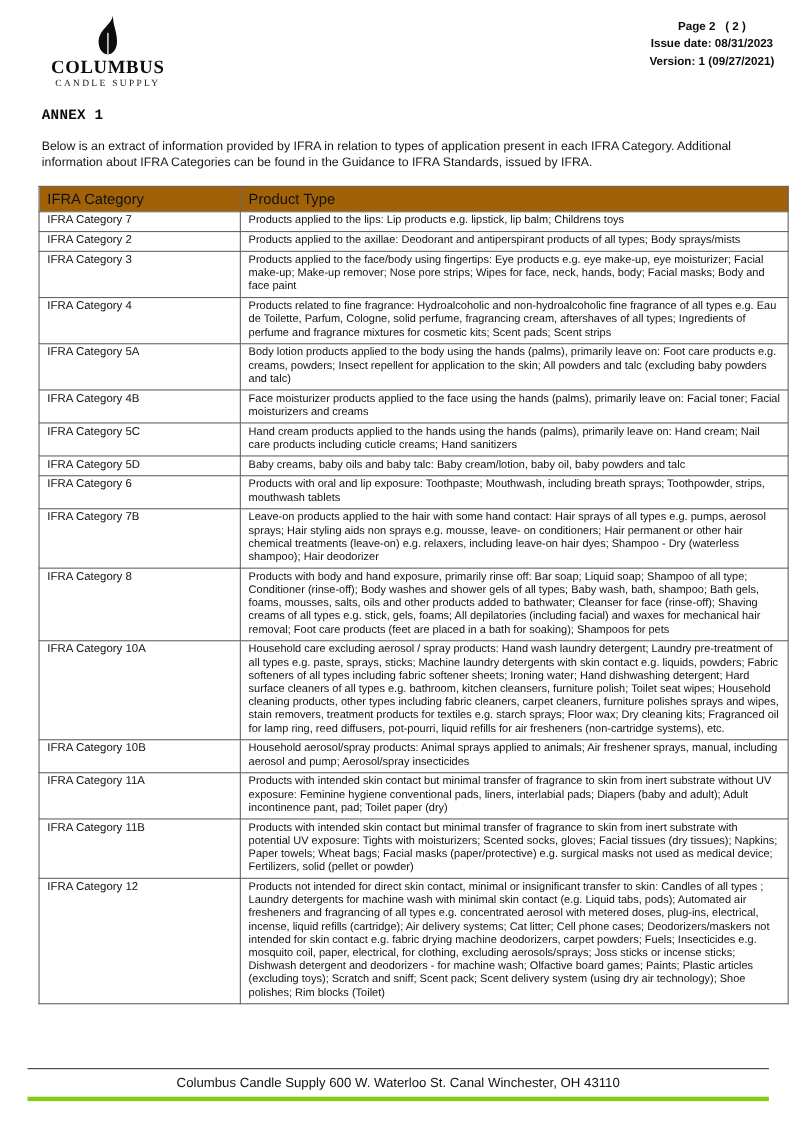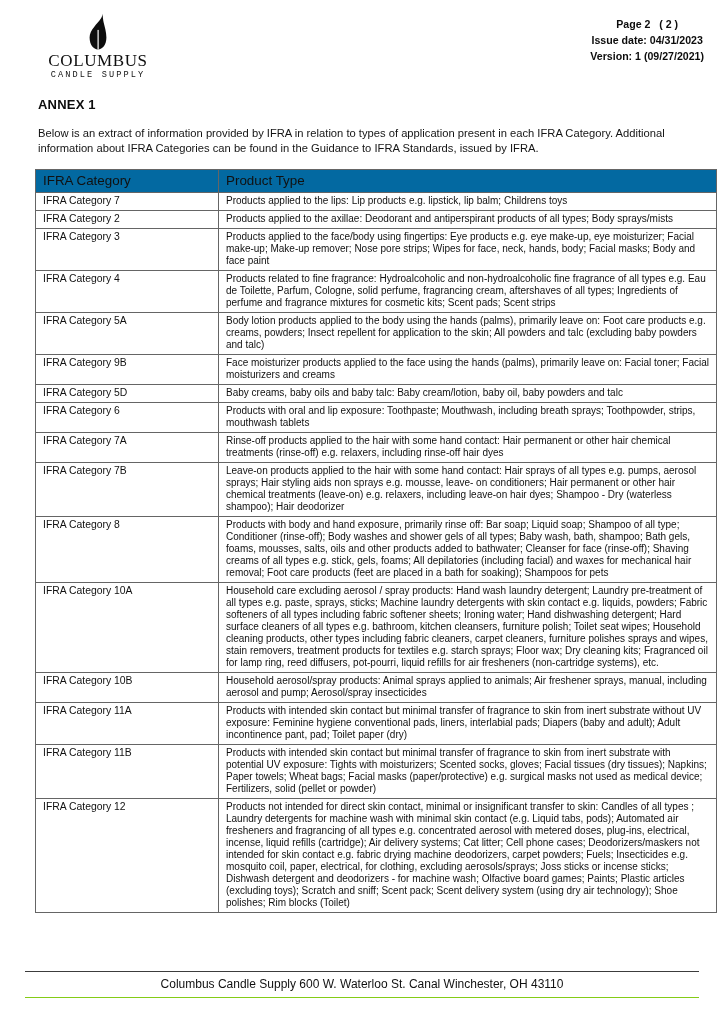--- a/index.html
+++ b/index.html
@@ -21,30 +21,30 @@
   .header {
     display: flex;
     justify-content: space-between;
     align-items: flex-start;
     padding: 13px 20px 0 42px;
   }
   .logo { width: 112px; text-align: center; }
   .logo .flame { display: block; margin: 0 auto; }
   .logo-name {
     font-family: "Liberation Serif", serif;
-    font-weight: 400;
+    font-weight: 700;
     font-size: 17px;
     letter-spacing: 0.6px;
     line-height: 18px;
     color: #0e0e0e;
     margin-top: 1px;
     white-space: nowrap;
   }
   .logo-sub {
-    font-family: Liberation Mono, monospace;
+    font-family: Liberation Serif, serif;
     font-size: 8.6px;
     letter-spacing: 2.1px;
     line-height: 10px;
     color: #121212;
     white-space: nowrap;
   }
   .meta {
     text-align: center;
     font-size: 10.6px;
     font-weight: 700;
@@ -54,20 +54,21 @@
   }
   .meta .page-line { white-space: pre; }
 
   
   .annex-title {
     margin: 17px 0 0 38px;
     font-size: 13px;
     font-weight: 700;
     letter-spacing: 0.2px;
     color: #0c0c0c;
+    font-family: Liberation Mono, monospace;
   }
   .intro {
     margin: 14px 26px 0 38px;
     font-size: 11.2px;
     line-height: 15.3px;
     color: #141414;
   }
 
   
   table.ifra {
@@ -75,21 +76,21 @@
     table-layout: fixed;
     width: 682px;
     margin: 12px 0 0 35px;
   }
   table.ifra th, table.ifra td {
     border: 1.5px solid #656565;
     vertical-align: top;
     text-align: left;
   }
   table.ifra th {
-    background: #0369a1;
+    background: #a16207;
     font-weight: 400;
     font-size: 13.4px;
     padding: 3px 6px 4px 7px;
     color: #111;
   }
   th.col-category, td.cell-category { width: 183px; }
   td.cell-category {
     font-size: 10.4px;
     line-height: 12px;
     padding: 2px 6px 3px 7px;
@@ -101,21 +102,21 @@
     line-height: 12px;
     padding: 2px 7px 3px 7px;
     color: #101010;
   }
 
   
   .footer {
     position: absolute;
     left: 25px; right: 25px; top: 971px;
     border-top: 1px solid #3c3c3c;
-    border-bottom: 1px solid #84cc16;
+    border-bottom: 4px solid #84cc16;
     text-align: center;
     padding: 5px 0 6px;
   }
   .footer-text { font-size: 12px; color: #111; }
 </style>
 </head>
 <body>
 
 <div class="page">
 
@@ -123,21 +124,21 @@
     <div class="logo">
       <svg class="flame" width="28" height="38" viewBox="0 0 40 54" aria-hidden="true">
         <path d="M26.5 1 C 26 8, 20 13, 15 19 C 10.5 24.5, 8 29.5, 8 35 C 8 45.5, 13.5 52, 20 52 C 26.5 52, 32 45.5, 32 35 C 32 27, 29.5 19, 28 13 C 27.2 9.5, 26.8 5, 26.5 1 Z" fill="#0d0d0d"></path>
         <rect x="19.3" y="24" width="1.7" height="28" fill="#ffffff"></rect>
       </svg>
       <div class="logo-name">COLUMBUS</div>
       <div class="logo-sub">CANDLE SUPPLY</div>
     </div>
     <div class="meta">
       <div class="page-line">Page 2   ( 2 )</div>
-      <div>Issue date: 04/31/2023</div>
+      <div>Issue date: 08/31/2023</div>
       <div>Version: 1 (09/27/2021)</div>
     </div>
   </div>
 
   <div class="annex-title">ANNEX 1</div>
 
   <p class="intro">Below is an extract of information provided by IFRA in relation to types of application present in each IFRA Category. Additional information about IFRA Categories can be found in the Guidance to IFRA Standards, issued by IFRA.</p>
 
   <table class="ifra">
     <thead>
@@ -161,34 +162,34 @@
       </tr>
       <tr>
         <td class="cell-category">IFRA Category 4</td>
         <td class="cell-product">Products related to fine fragrance: Hydroalcoholic and non-hydroalcoholic fine fragrance of all types e.g. Eau de Toilette, Parfum, Cologne, solid perfume, fragrancing cream, aftershaves of all types; Ingredients of perfume and fragrance mixtures for cosmetic kits; Scent pads; Scent strips</td>
       </tr>
       <tr>
         <td class="cell-category">IFRA Category 5A</td>
         <td class="cell-product">Body lotion products applied to the body using the hands (palms), primarily leave on: Foot care products e.g. creams, powders; Insect repellent for application to the skin; All powders and talc (excluding baby powders and talc)</td>
       </tr>
       <tr>
-        <td class="cell-category">IFRA Category 9B</td>
+        <td class="cell-category">IFRA Category 4B</td>
         <td class="cell-product">Face moisturizer products applied to the face using the hands (palms), primarily leave on: Facial toner; Facial moisturizers and creams</td>
+      </tr>
+      <tr>
+        <td class="cell-category">IFRA Category 5C</td>
+        <td class="cell-product">Hand cream products applied to the hands using the hands (palms), primarily leave on: Hand cream; Nail care products including cuticle creams; Hand sanitizers</td>
       </tr>
       <tr>
         <td class="cell-category">IFRA Category 5D</td>
         <td class="cell-product">Baby creams, baby oils and baby talc: Baby cream/lotion, baby oil, baby powders and talc</td>
       </tr>
       <tr>
         <td class="cell-category">IFRA Category 6</td>
         <td class="cell-product">Products with oral and lip exposure: Toothpaste; Mouthwash, including breath sprays; Toothpowder, strips, mouthwash tablets</td>
-      </tr>
-      <tr>
-        <td class="cell-category">IFRA Category 7A</td>
-        <td class="cell-product">Rinse-off products applied to the hair with some hand contact: Hair permanent or other hair chemical treatments (rinse-off) e.g. relaxers, including rinse-off hair dyes</td>
       </tr>
       <tr>
         <td class="cell-category">IFRA Category 7B</td>
         <td class="cell-product">Leave-on products applied to the hair with some hand contact: Hair sprays of all types e.g. pumps, aerosol sprays; Hair styling aids non sprays e.g. mousse, leave- on conditioners; Hair permanent or other hair chemical treatments (leave-on) e.g. relaxers, including leave-on hair dyes; Shampoo - Dry (waterless shampoo); Hair deodorizer</td>
       </tr>
       <tr>
         <td class="cell-category">IFRA Category 8</td>
         <td class="cell-product">Products with body and hand exposure, primarily rinse off: Bar soap; Liquid soap; Shampoo of all type; Conditioner (rinse-off); Body washes and shower gels of all types; Baby wash, bath, shampoo; Bath gels, foams, mousses, salts, oils and other products added to bathwater; Cleanser for face (rinse-off); Shaving creams of all types e.g. stick, gels, foams; All depilatories (including facial) and waxes for mechanical hair removal; Foot care products (feet are placed in a bath for soaking); Shampoos for pets</td>
       </tr>
       <tr>

